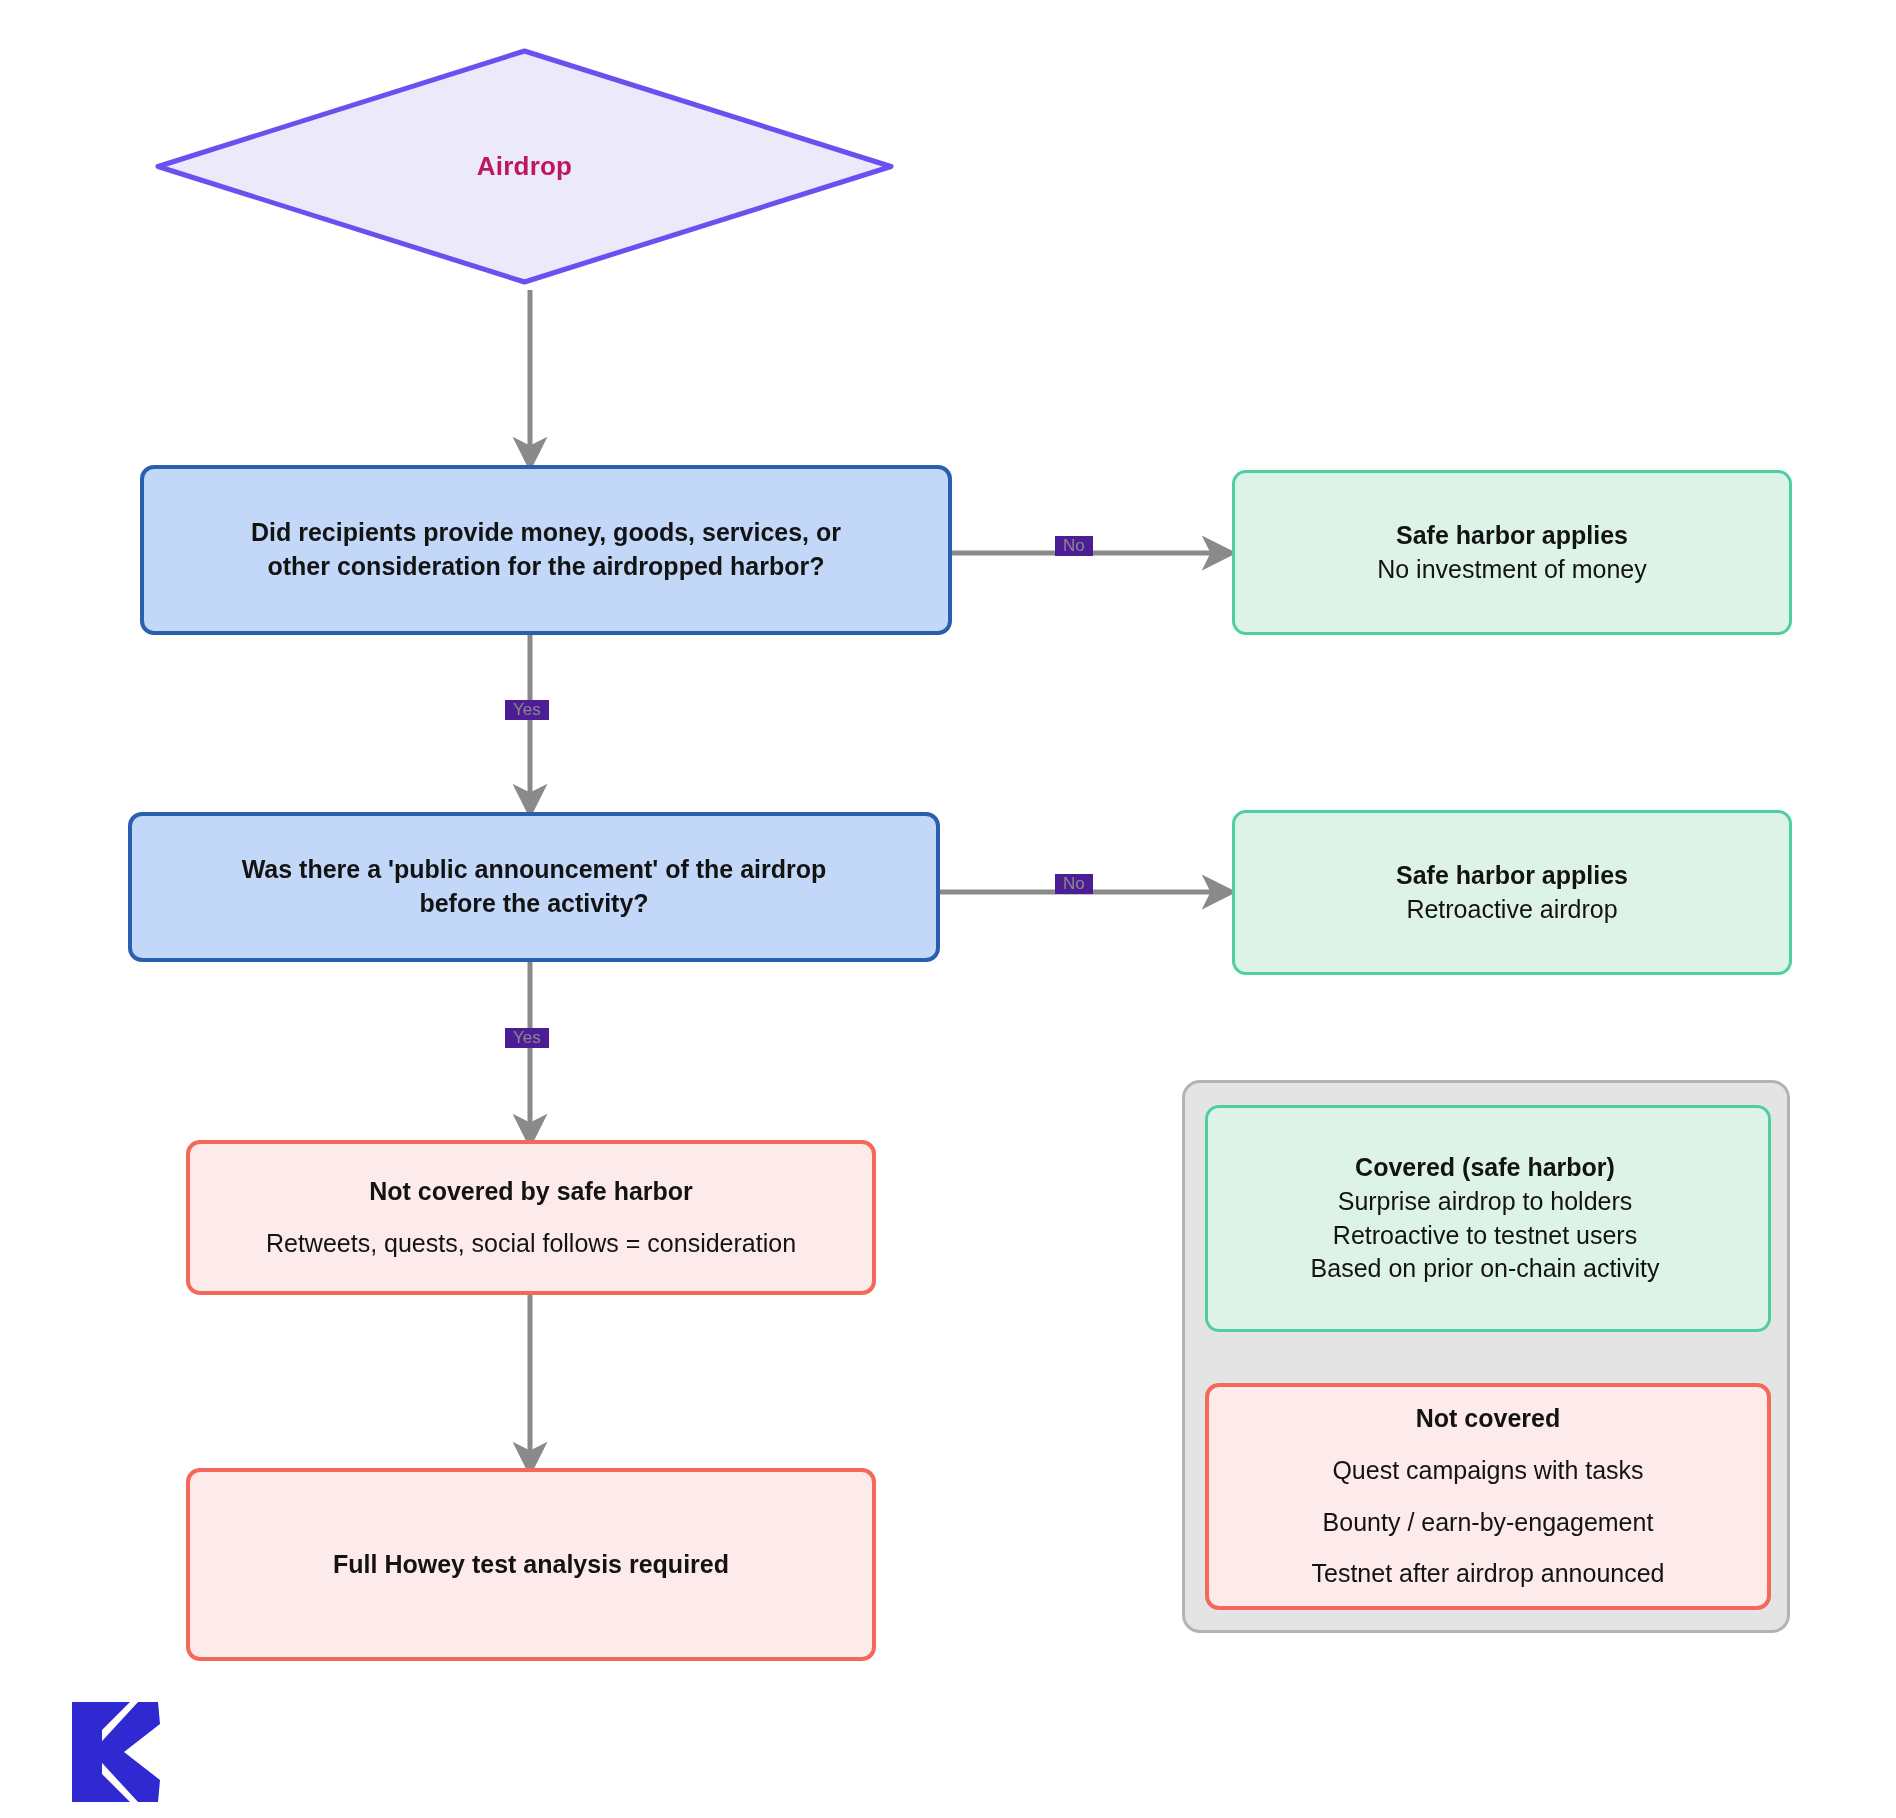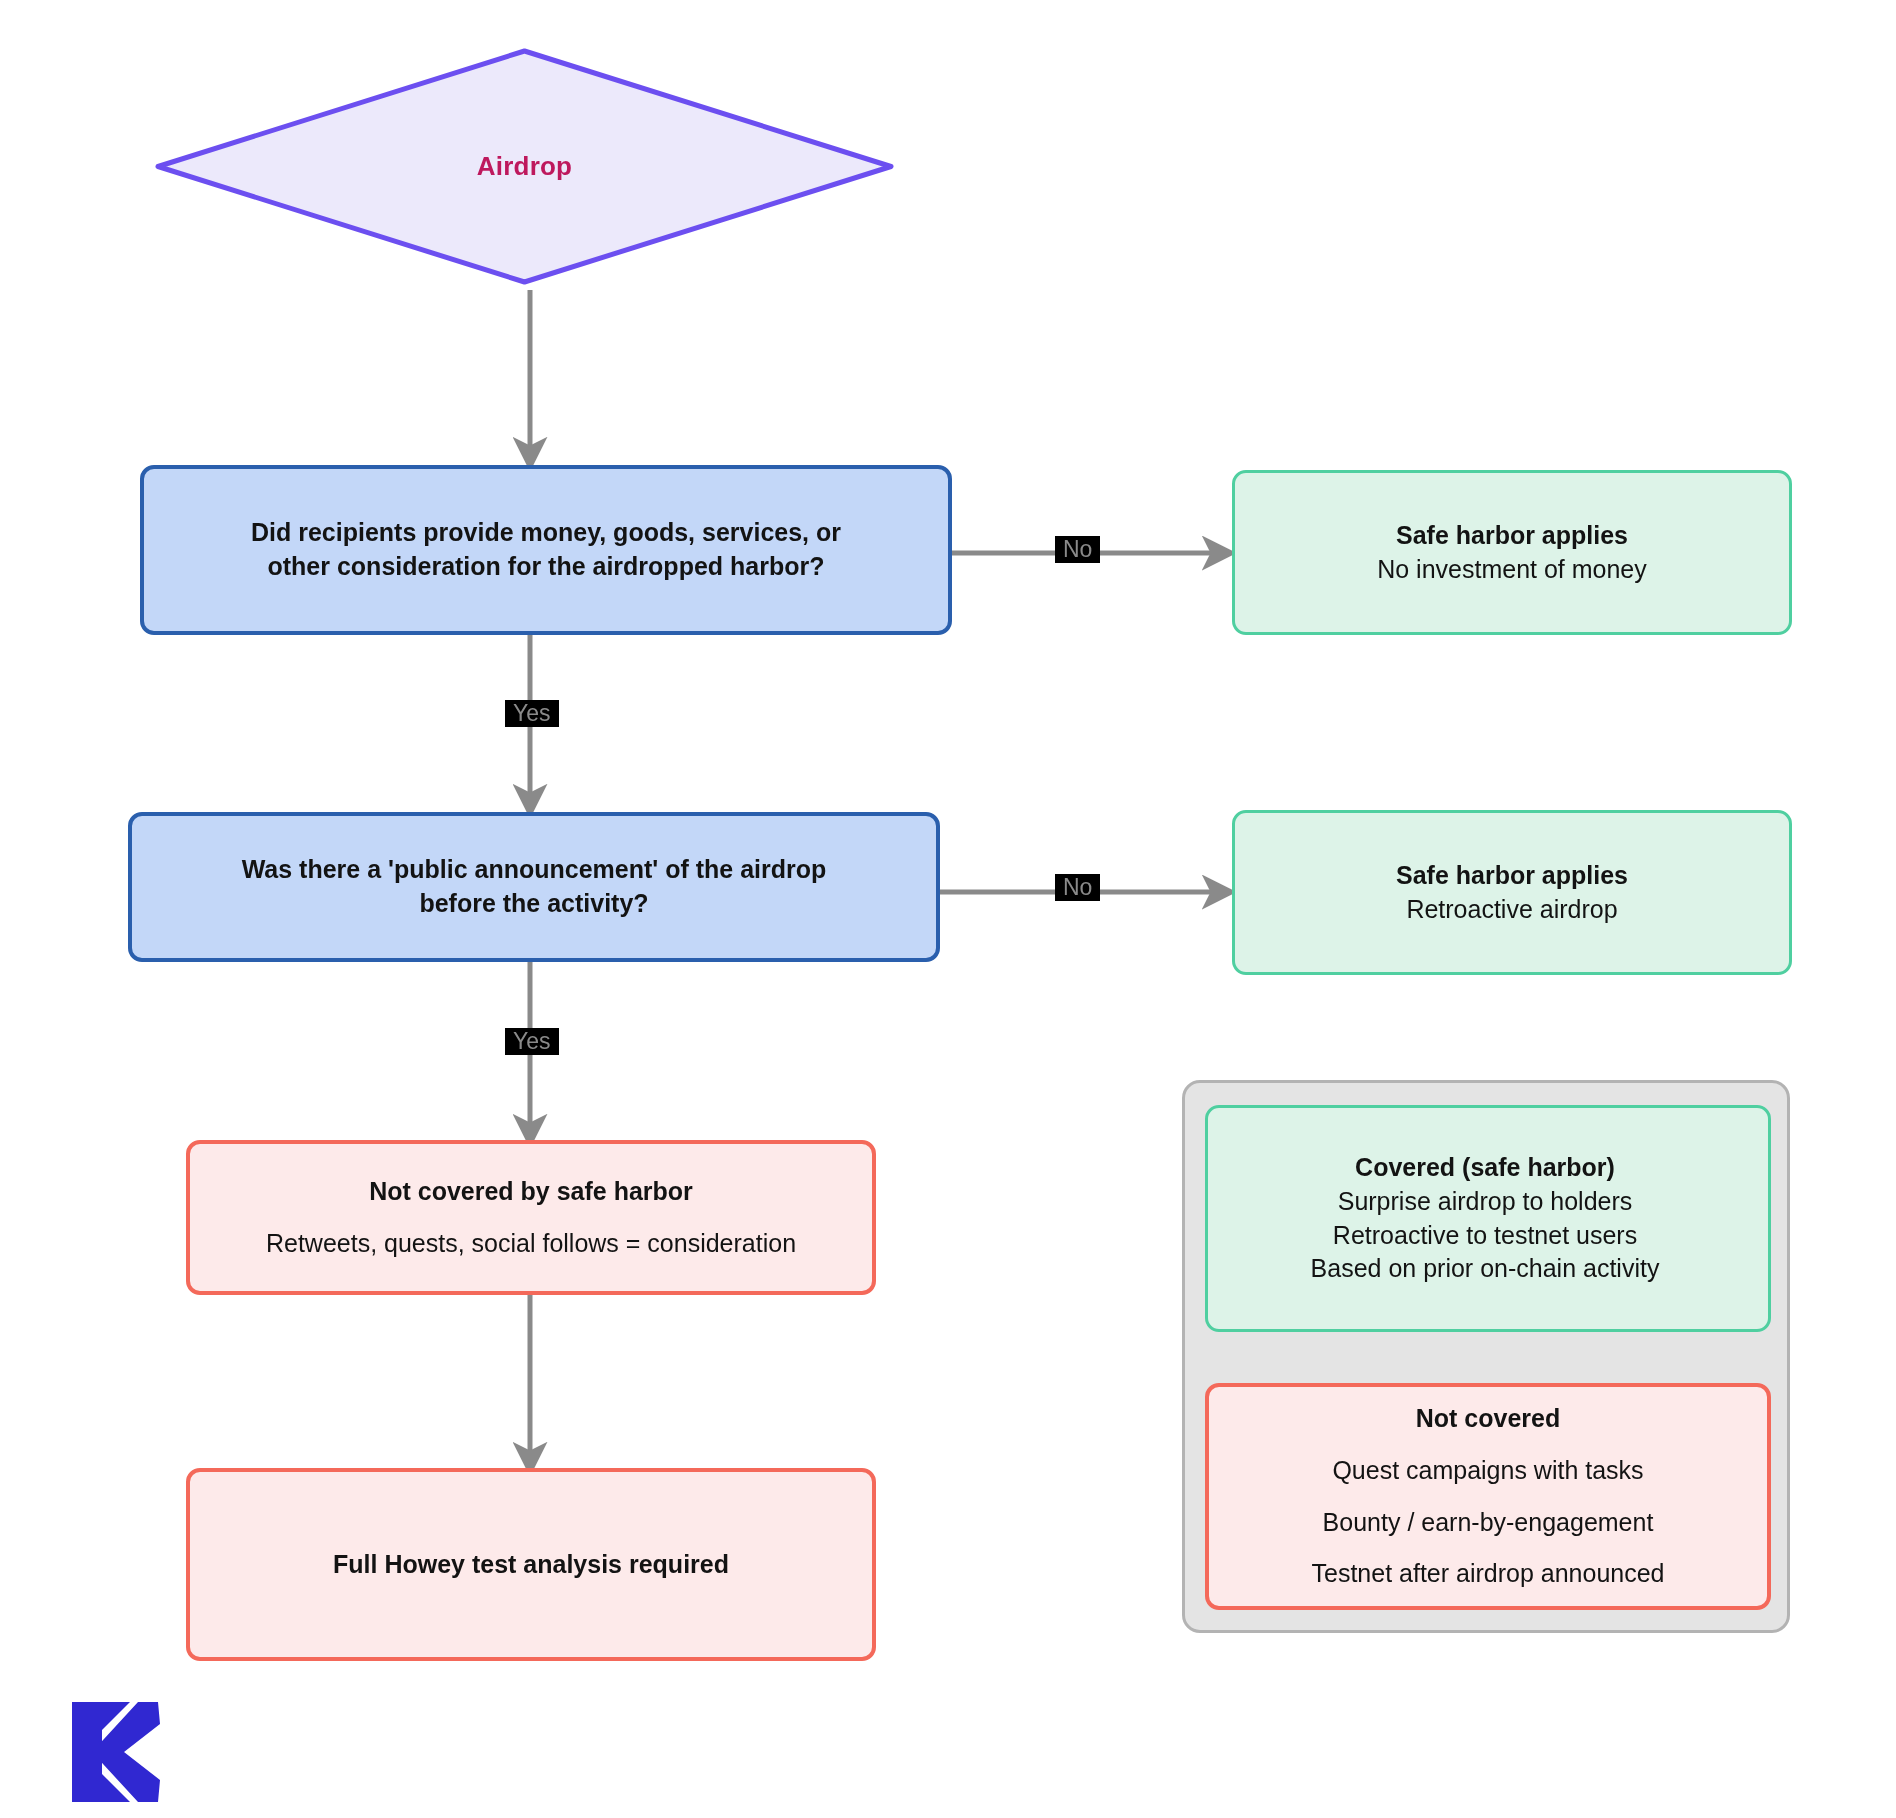--- a/index.html
+++ b/index.html
@@ -79,23 +79,23 @@
 
   .danger {
     background: #fdeaea;
     border: 4px solid #f4695a;
     gap: 18px;
   }
 
   
   .edge-label {
     position: absolute;
-    font-size: 23px;
+    font-size: 17px;
     color: #8a8a8a;
-    background: #000000;
+    background: #4c1d95;
     padding: 0 8px;
     white-space: nowrap;
   }
 
   
   .legend-panel {
     position: absolute;
     left: 1182px;
     top: 1080px;
     width: 608px;

